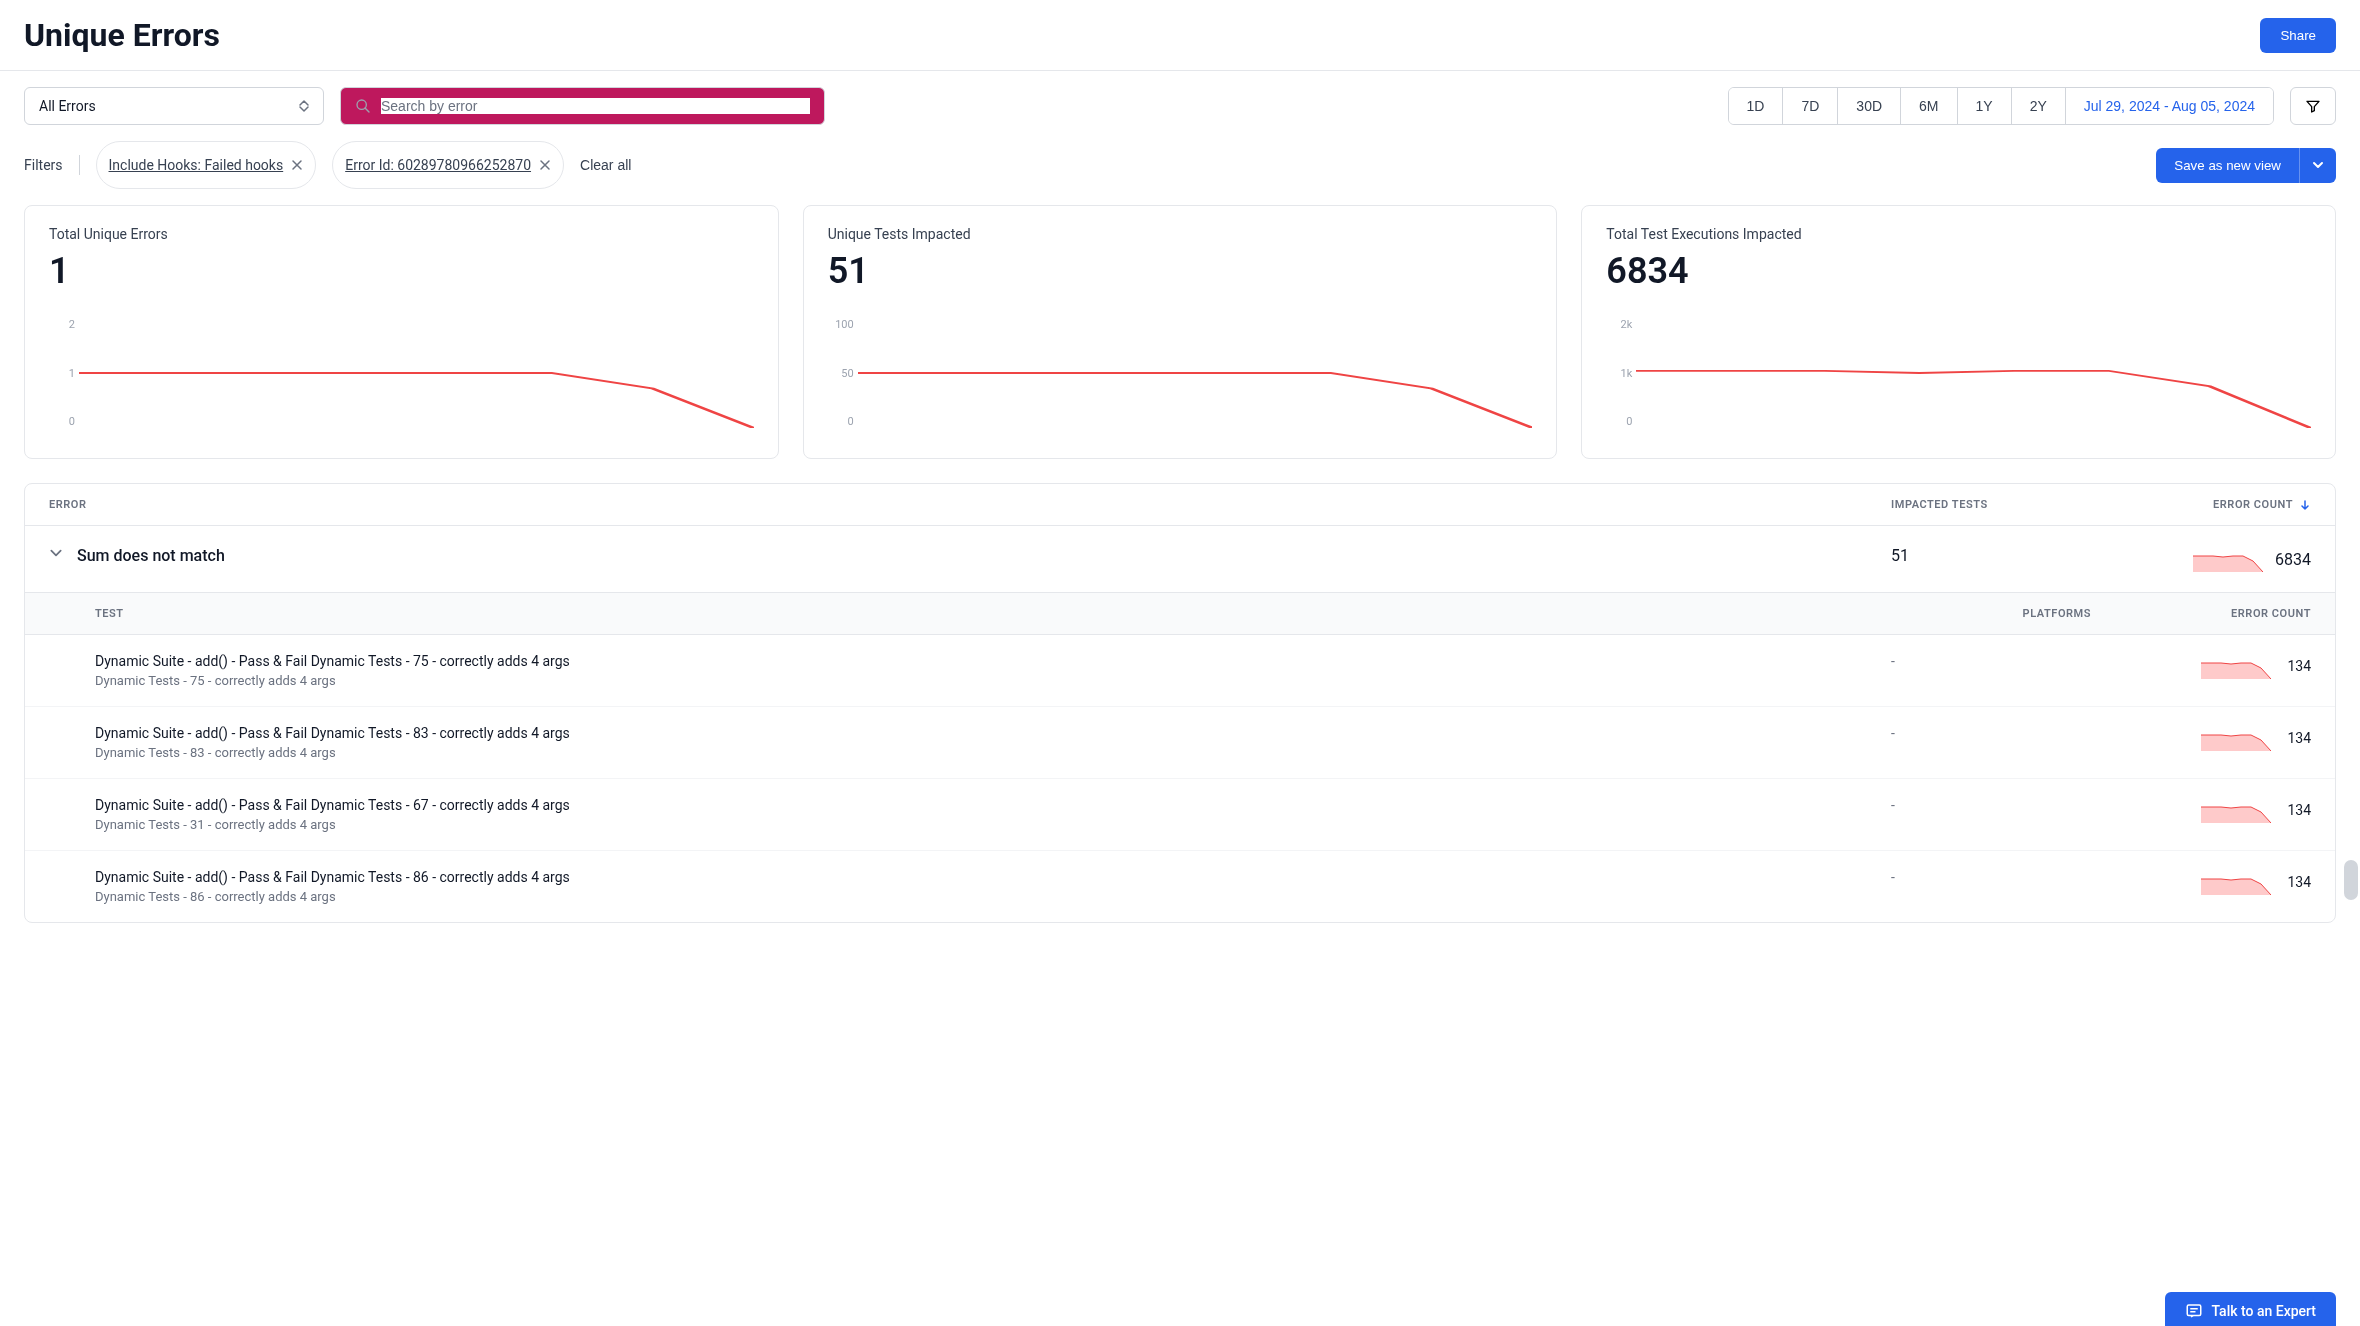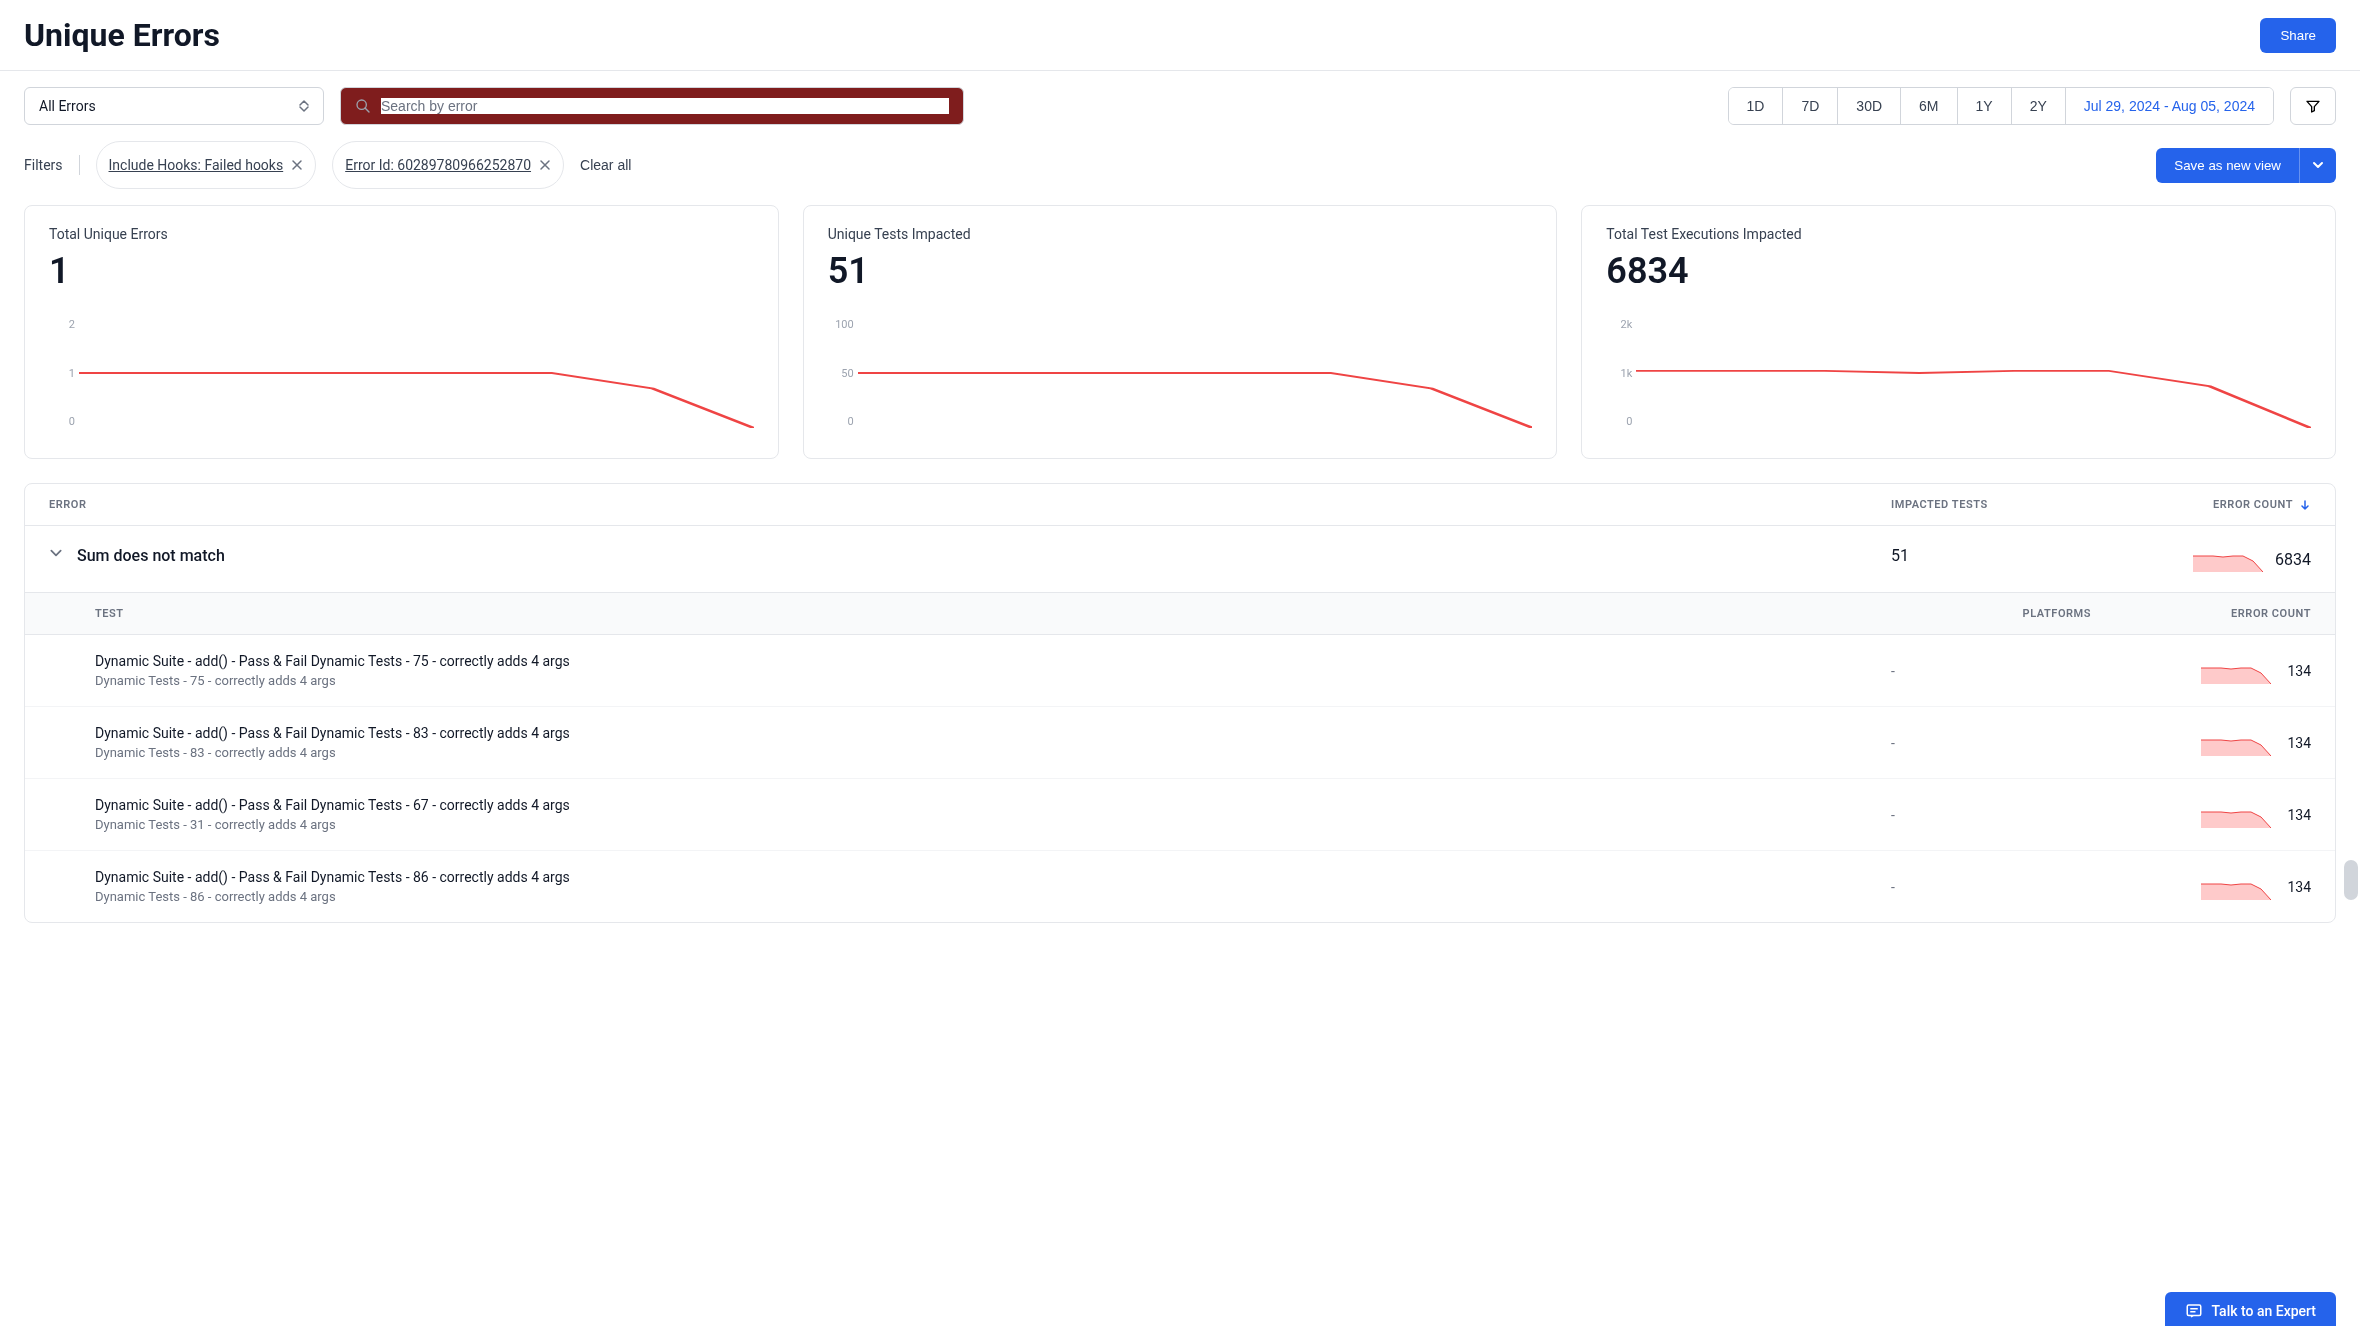--- a/index.html
+++ b/index.html
@@ -54,22 +54,22 @@
       flex-direction: column;
       gap: 0;
       color: #6b7280;
     }
     .search-wrap {
       display: flex;
       align-items: center;
       border: 1px solid #d1d5db;
       border-radius: 6px;
       padding: 10px 14px;
-      width: 624px;
-      background: #7f1d1d;
+      width: 485px;
+      background: #be185d;
     }
     .search-wrap svg { color: #9ca3af; margin-right: 10px; flex-shrink: 0; }
     .search-input {
       border: none;
       outline: none;
       font-size: 14px;
       width: 100%;
       color: #111827;
     }
     .search-input::placeholder { color: #6b7280; }
@@ -238,21 +238,21 @@
     .group-row .g-count { width: 220px; text-align: right; font-size: 16px; display: flex; align-items: center; justify-content: flex-end; gap: 12px; }
     .subhead {
       background: #f9fafb;
       padding-left: 70px;
     }
     .col-test { flex: 1; }
     .col-platforms { width: 200px; text-align: right; }
     .col-ecount { width: 220px; text-align: right; }
     .data-row {
       display: flex;
-      align-items: center;
+      align-items: flex-start;
       padding: 18px 24px 18px 70px;
       border-bottom: 1px solid #f3f4f6;
     }
     .data-row:last-child { border-bottom: none; }
     .data-test { flex: 1; }
     .data-test .t-title { font-size: 14px; color: #111827; margin-bottom: 4px; }
     .data-test .t-sub { font-size: 13px; color: #6b7280; }
     .data-platforms { width: 200px; color: #6b7280; }
     .data-count { width: 220px; text-align: right; display: flex; align-items: center; justify-content: flex-end; gap: 16px; }
     .spark {

